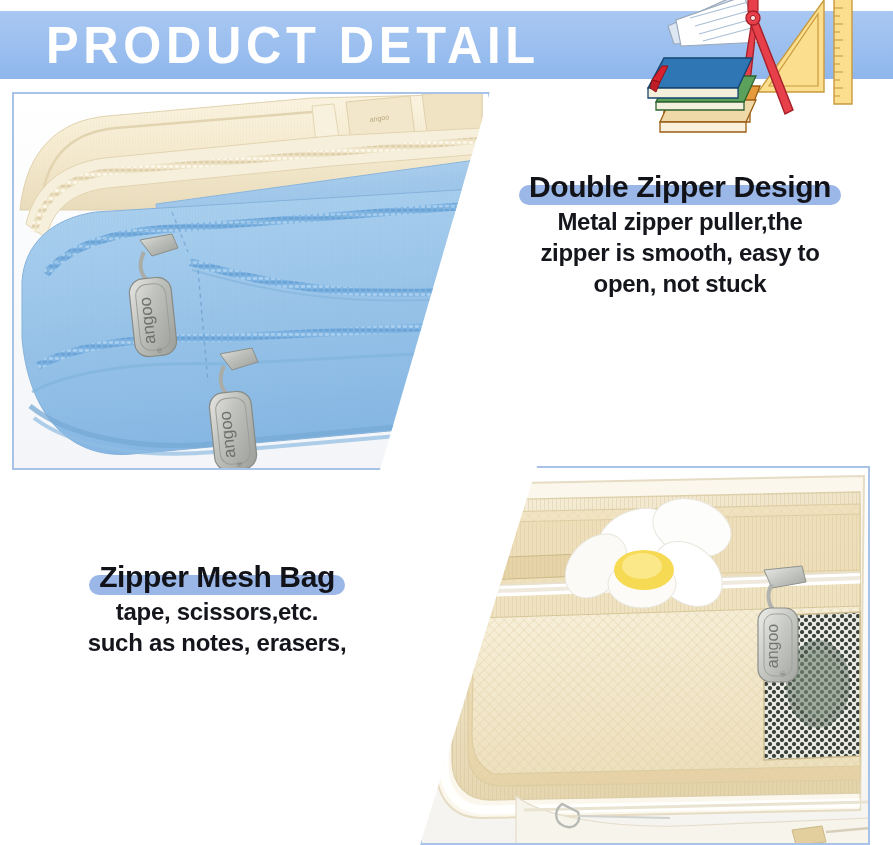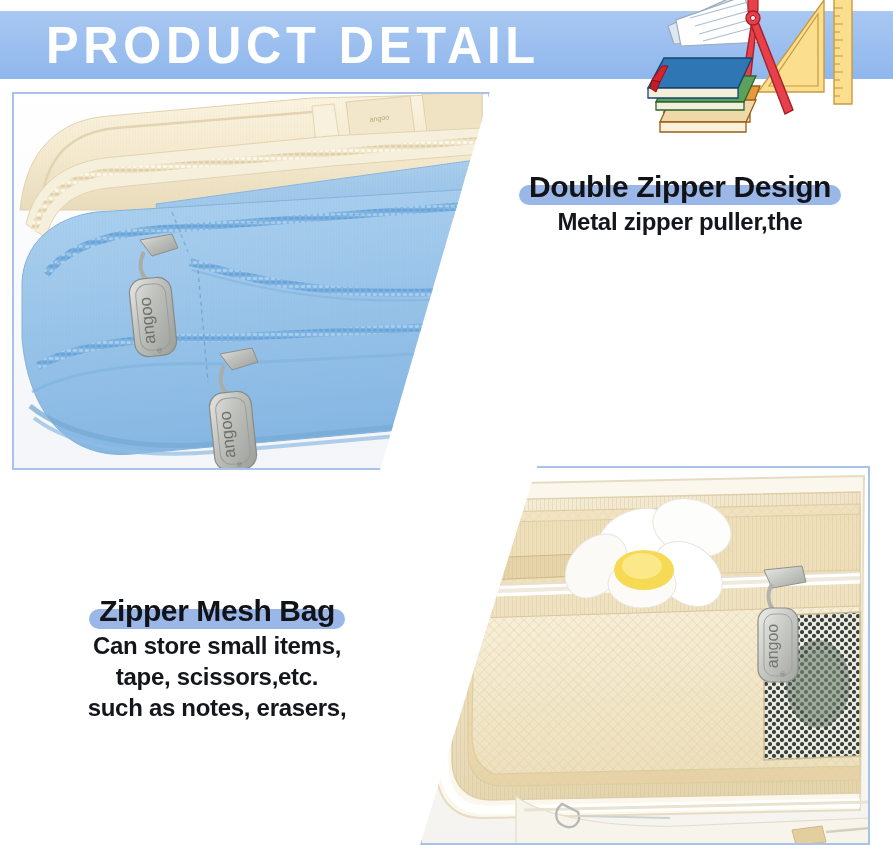--- a/index.html
+++ b/index.html
@@ -61,21 +61,21 @@
     content:""; position:absolute; inset:0;
     clip-path: polygon(26% 0, 100% 0, 100% 100%, 0 100%);
     box-shadow:inset 0 0 0 2px #a9c3e8;
     pointer-events:none;
   }
   .photo-canvas { position:absolute; inset:0; width:100%; height:100%; }
 
   
   .text-block { position:absolute; z-index:6; }
   #text-block-zipper { left:480px; top:168px; width:400px; text-align:center; }
-  #text-block-mesh   { left:22px;  top:592px; width:390px; text-align:center; }
+  #text-block-mesh   { left:22px;  top:558px; width:390px; text-align:center; }
 
   .heading-wrap { position:relative; display:inline-block; }
   .heading-pill {
     position:absolute; left:-10px; right:-10px; bottom:1px; height:20px;
     background:#9bb7e8; border-radius:12px; z-index:0;
   }
   .heading-text {
     position:relative; z-index:1;
     font-size:30px; font-weight:bold; color:#111318;
     letter-spacing:-0.4px; white-space:nowrap; line-height:38px;
@@ -253,30 +253,31 @@
   </svg>
 </div>
 
 <div id="text-block-zipper" class="text-block">
   <div class="heading-wrap">
     <span class="heading-pill"></span>
     <span class="heading-text">Double Zipper Design</span>
   </div>
   <div class="body-text">
     <div>Metal zipper puller,the</div>
+    <div>zipper is smooth, easy to</div>
+    <div>open, not stuck</div>
   </div>
 </div>
 
 <div id="text-block-mesh" class="text-block">
   <div class="heading-wrap">
     <span class="heading-pill"></span>
     <span class="heading-text">Zipper Mesh Bag</span>
   </div>
   <div class="body-text">
-    <div>Can store small items,</div>
     <div>tape, scissors,etc.</div>
     <div>such as notes, erasers,</div>
   </div>
 </div>
 
 <div id="photo-mesh-frame" class="photo-frame">
   <svg class="photo-canvas" viewBox="0 0 450 379" preserveAspectRatio="xMidYMid slice" xmlns="http://www.w3.org/2000/svg">
     <defs>
       <linearGradient id="bgWhite2" x1="0" y1="0" x2="0" y2="1">
         <stop offset="0%" stop-color="#ffffff"></stop>

